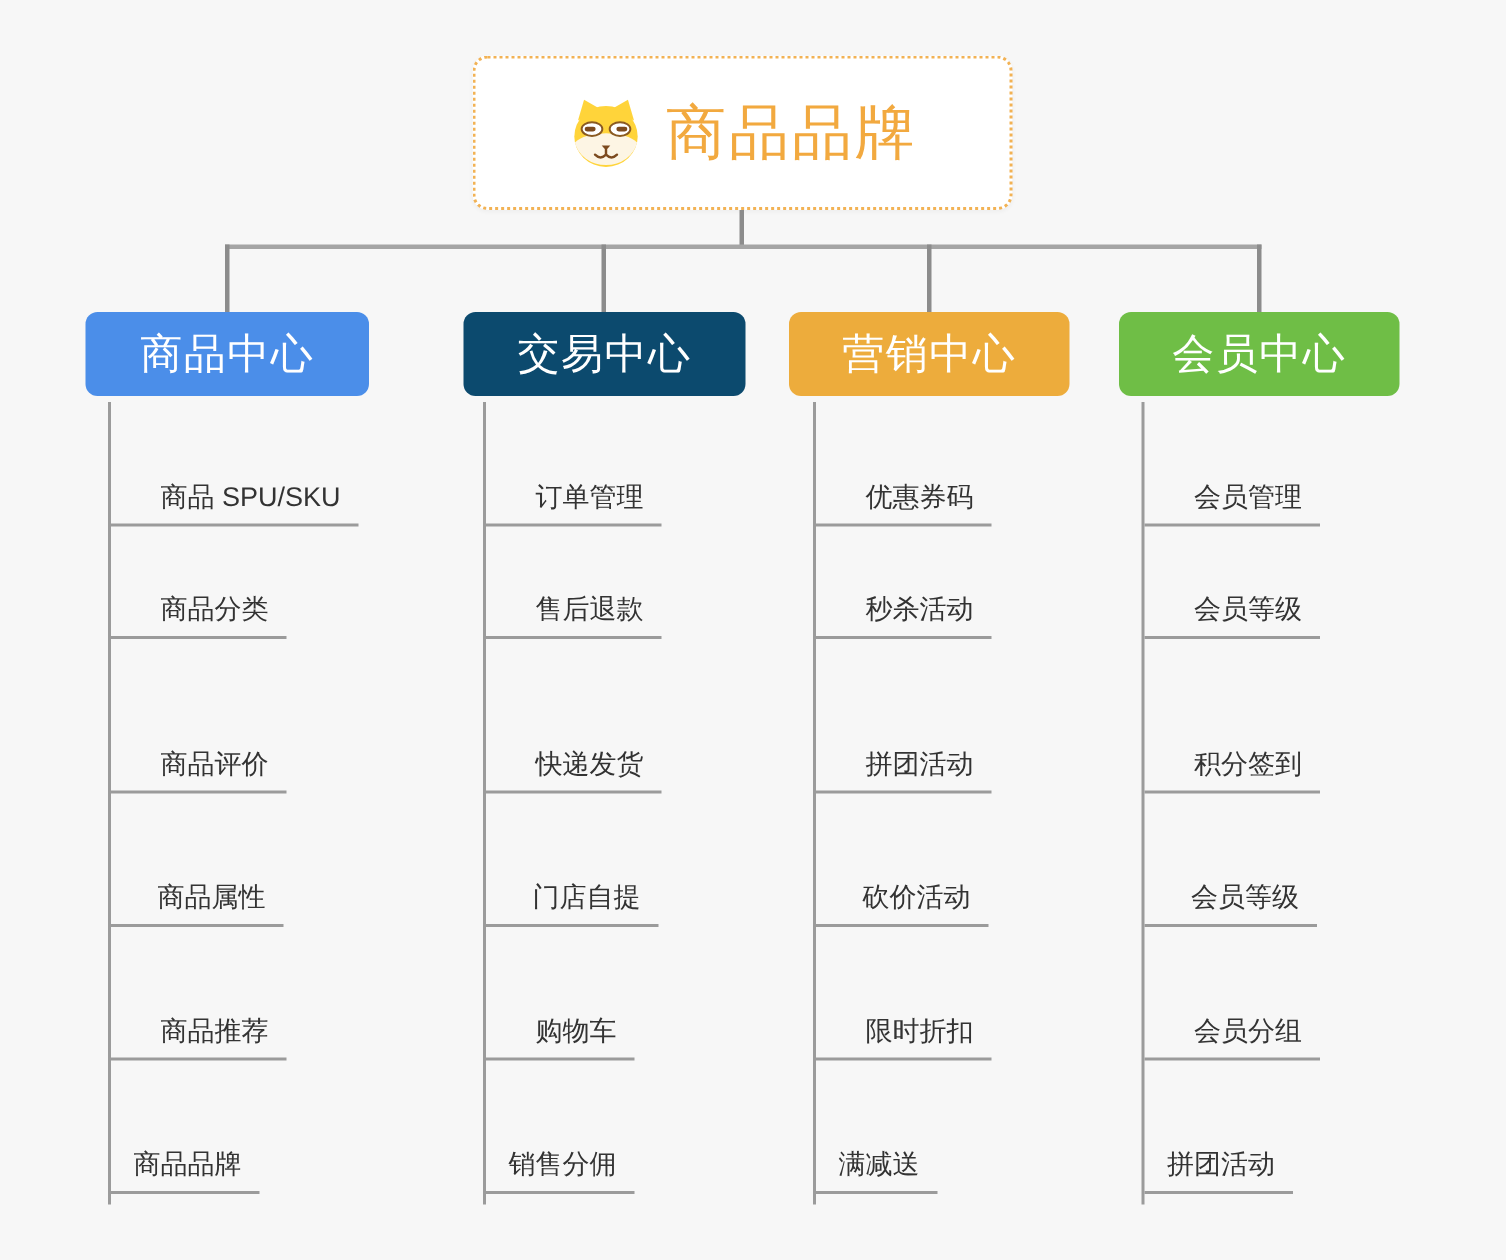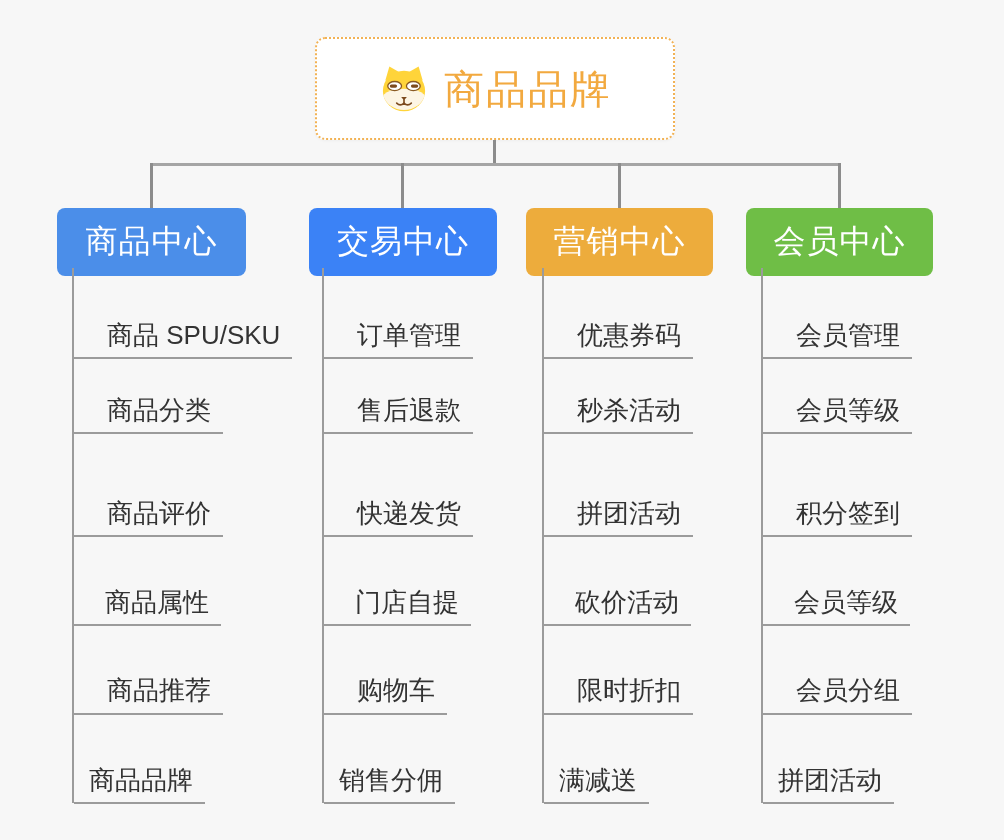--- a/index.html
+++ b/index.html
@@ -38,44 +38,44 @@
   .stem{left:493px;top:140px;width:3px;height:26px;}
   .hbar{left:150px;top:163px;width:691px;height:3px;background:#a5a5a5;}
   .drop{top:163px;width:3px;height:45px;}
   .drop-1{left:150px;}
   .drop-2{left:401px;}
   .drop-3{left:618px;}
   .drop-4{left:838px;}
 
   
   .branch{
-    position:absolute;top:208px;height:68px;
+    position:absolute;top:208px;height:56px;
     border-radius:8px;
     display:flex;align-items:center;justify-content:center;
-    color:#ffffff;font-size:32px;letter-spacing:1px;
+    color:#ffffff;font-size:28px;letter-spacing:1px;
   }
   .branch-1{left:57px;width:189px;background:#4b8ee9;}
-  .branch-2{left:309px;width:188px;background:#3b82f6;}
+  .branch-2{left:309px;width:188px;background:#0c4a6e;}
   .branch-3{left:526px;width:187px;background:#edac3c;}
   .branch-4{left:746px;width:187px;background:#6fbe46;}
 
   
   .col{
     position:absolute;top:268px;height:535px;
     border-left:2px solid #9b9b9b;
   }
   .col-1{left:72px;}
   .col-2{left:322px;}
   .col-3{left:542px;}
   .col-4{left:761px;}
 
   .leaf{
     position:absolute;left:0;
     white-space:nowrap;
-    font-size:26px;line-height:1;
+    font-size:18px;line-height:1;
     color:#333333;
     padding:0 12px 9px 33px;
     border-bottom:2px solid #9b9b9b;
   }
   .r1{top:54px;}
   .r2{top:129px;}
   .r3{top:232px;}
   .r4{top:321px;padding-left:31px;}
   .r5{top:410px;font-family:Liberation Serif, serif;}
   .r6{top:499px;padding-left:15px;}

